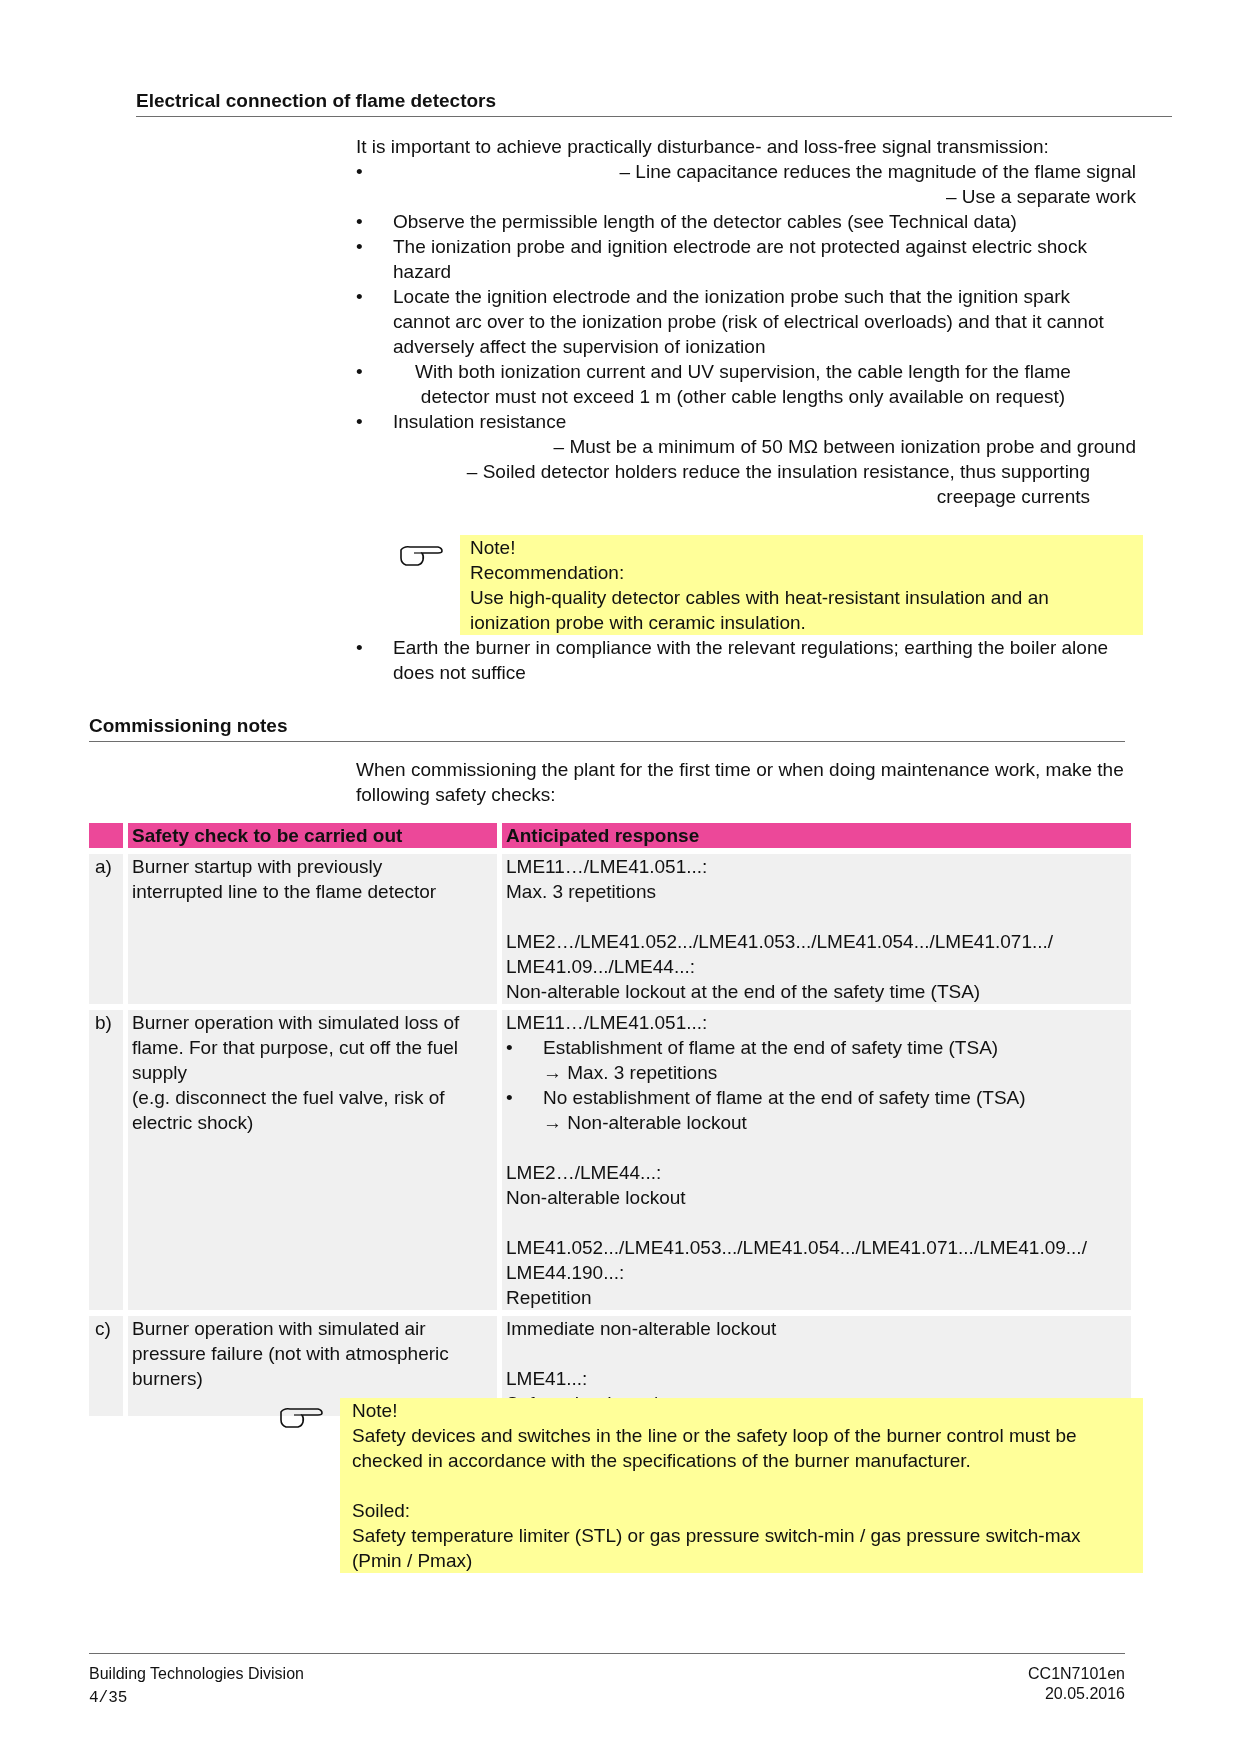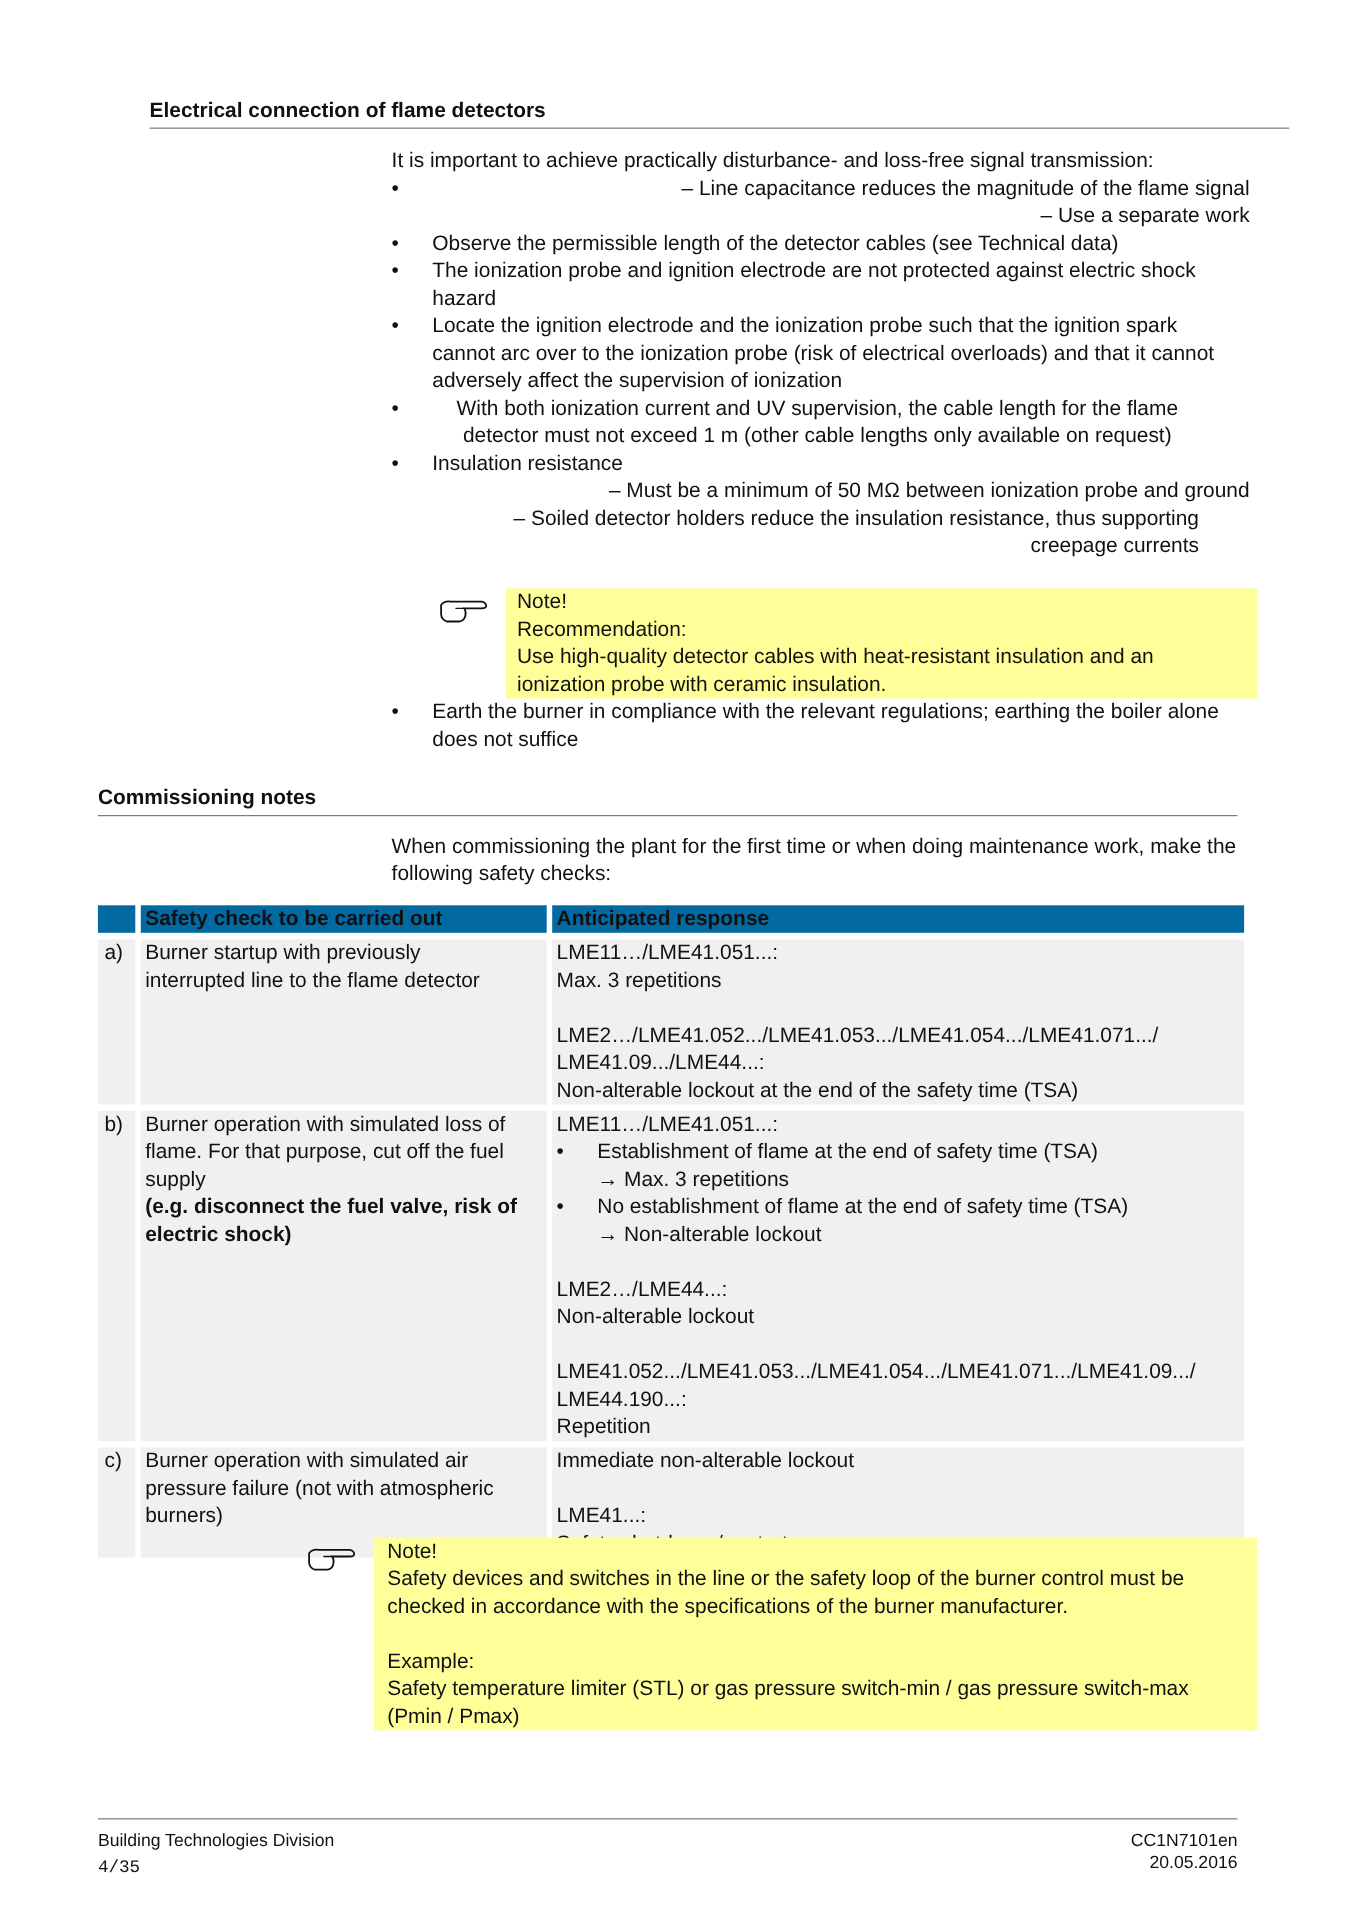--- a/index.html
+++ b/index.html
@@ -24,21 +24,21 @@
     .note1 {
       left: 460px; top: 535px; width: 683px; background: #ffff99;
       padding: 0 0 0 10px; box-sizing: border-box;
     }
     
     .tbl { left: 89px; top: 823px; width: 1042px; }
     .trow { position: relative; display: flex; margin-bottom: 6px; }
     .c0 { width: 34px; margin-right: 5px; padding-left: 6px; box-sizing: border-box; }
     .c1 { width: 369px; margin-right: 5px; padding-left: 4px; box-sizing: border-box; }
     .c2 { flex: 1; padding-left: 4px; box-sizing: border-box; }
-    .thead .c0, .thead .c1, .thead .c2 { background: #0369a1; font-weight: bold; }
+    .thead .c0, .thead .c1, .thead .c2 { background: #ec4899; font-weight: bold; }
     .tbody .c0, .tbody .c1, .tbody .c2 { background: #f0f0f0; }
     .blank { height: 25px; }
     .note2 {
       left: 340px; top: 1398px; width: 803px; background: #ffff99;
       padding: 0 0 0 12px; box-sizing: border-box;
     }
     .footer-line { left: 89px; top: 1653px; width: 1036px; border-top: 1.5px solid #6e6e6e; }
     .foot { font-size: 16px; line-height: 20px; }
   </style>
 </head>
@@ -121,21 +121,21 @@
       <div class="blank"></div>
       <div style="width:580px;">LME2…/LME41.052.../LME41.053.../LME41.054.../LME41.071.../ LME41.09.../LME44...:</div>
       <div>Non-alterable lockout at the end of the safety time (TSA)</div>
     </div>
   </div>
 
   <div class="trow tbody">
     <div class="c0">b)</div>
     <div class="c1">
       <div style="width:345px;">Burner operation with simulated loss of flame. For that purpose, cut off the fuel supply</div>
-      <div style="width:340px;font-weight:bold;">(e.g. disconnect the fuel valve, risk of electric shock)</div>
+      <div style="width:340px;">(e.g. disconnect the fuel valve, risk of electric shock)</div>
     </div>
     <div class="c2">
       <div>LME11…/LME41.051...:</div>
       <ul class="bul">
         <li>
           <span class="dot">•</span>
           <div>Establishment of flame at the end of safety time (TSA)</div>
           <div>→ Max. 3 repetitions</div>
         </li>
         <li>
@@ -169,21 +169,21 @@
   <svg width="50" height="30" viewBox="0 0 50 30">
     <path d="M3 10 Q6 6 12 7 L40 7 Q44 8 44 11 Q44 13 40 13 L24 13 Q26 16 25 20 Q24 24 20 25 L8 25 Q3 23 3 18 Z" fill="none" stroke="#111" stroke-width="1.6"></path>
     <path d="M16 13 L24 13" fill="none" stroke="#111" stroke-width="1.2"></path>
   </svg>
 </div>
 
 <div class="abs note2">
   <div>Note!</div>
   <div style="width:780px;">Safety devices and switches in the line or the safety loop of the burner control must be checked in accordance with the specifications of the burner manufacturer.</div>
   <div class="blank"></div>
-  <div>Example:</div>
+  <div>Soiled:</div>
   <div style="width:780px;">Safety temperature limiter (STL) or gas pressure switch-min / gas pressure switch-max (Pmin / Pmax)</div>
 </div>
 
 <div class="abs foot" style="left:89px; top:1688px;font-family:Liberation Mono, monospace;">4/35</div>
 <div class="abs footer-line"></div>
 <div class="abs foot" style="left:89px; top:1664px;">Building Technologies Division</div>
 <div class="abs foot" style="right:116px; top:1664px; text-align:right;">CC1N7101en</div>
 <div class="abs foot" style="right:116px; top:1684px; text-align:right;">20.05.2016</div>
 
 </body></html>

